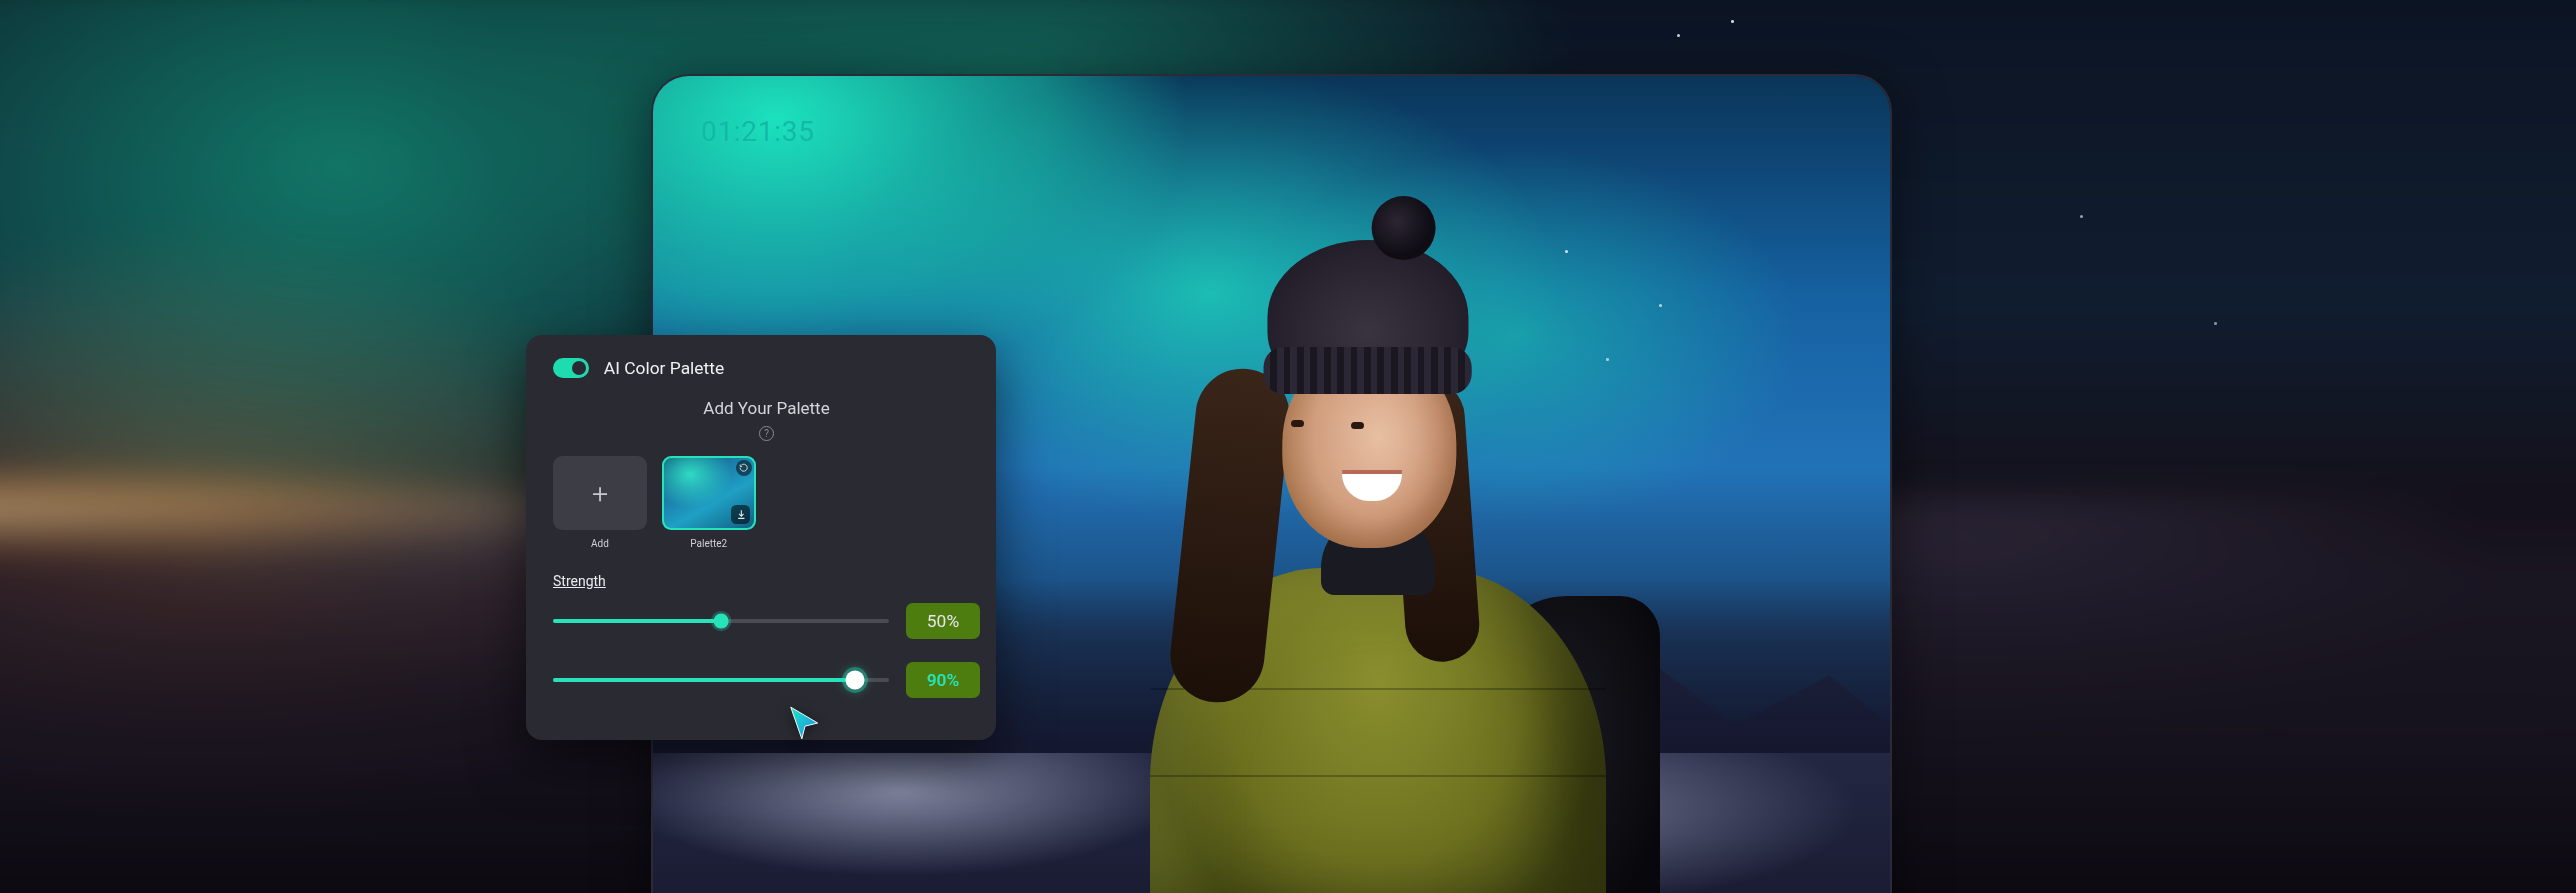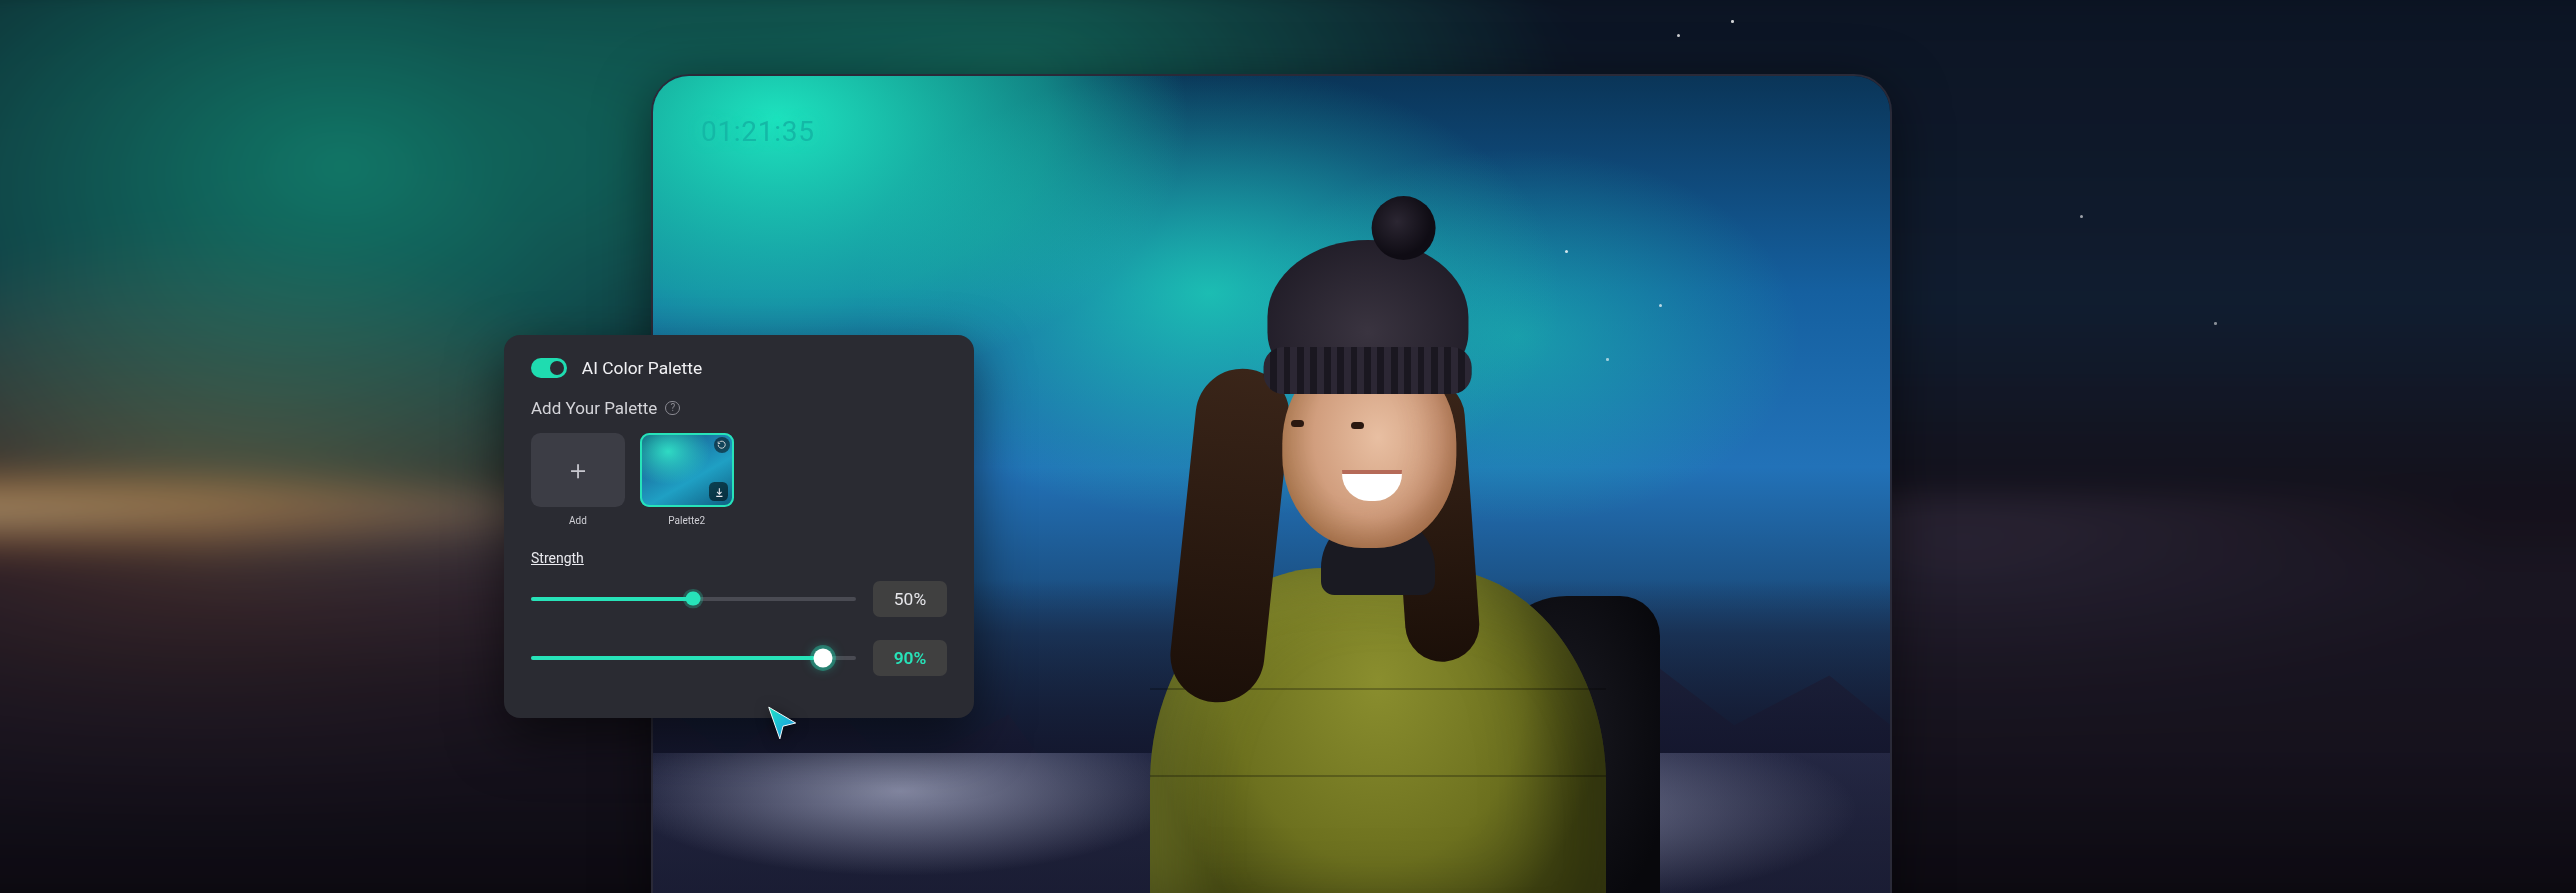--- a/index.html
+++ b/index.html
@@ -218,26 +218,26 @@
   color: #14b8a6;
   font-size: 28px;
   font-weight: 400;
   letter-spacing: 0.7px;
   text-shadow: 0 0 13.4px rgba(39,227,185,0.4);
 }
 
 
 .panel {
   position: absolute;
-  left: 504px;
+  left: 526px;
   top: 335px;
   width: 470px;
   background: #2a2b32;
   border-radius: 16px;
-  padding: 23px 27px 34px 27px;
+  padding: 23px 16px 34px 27px;
   box-shadow: 0 20px 54px rgba(0,0,0,0.55);
   color: #e6e6ea;
   font-size: 17.4px;
 }
 
 .panel-header {
   display: flex;
   align-items: center;
   gap: 14.8px;
   margin-bottom: 20px;
@@ -260,20 +260,21 @@
 }
 .panel-title { font-size: 17.4px; font-weight: 400; color: #f1f1f4; }
 
 .section-label {
   display: flex;
   align-items: center;
   gap: 8px;
   font-size: 17px;
   color: #d4d4d9;
   margin-bottom: 14.8px;
+  flex-direction: column;
 }
 .help-icon {
   width: 14.8px; height: 14.8px;
   border: 1px solid #8a8a92;
   border-radius: 50%;
   display:inline-flex;
   align-items:center; justify-content:center;
   font-size: 10px; color:#8a8a92;
 }
 
@@ -383,21 +384,21 @@
   box-shadow: 0 0 0 2.7px rgba(39,227,185,.25);
 }
 .slider-knob.lg {
   width: 19px; height: 19px;
   background: #fff;
   box-shadow: 0 0 0 3.4px rgba(39,227,185,.35), 0 0 12px rgba(39,227,185,.6);
 }
 .value-pill {
   min-width: 74px;
   text-align: center;
-  background: #404040;
+  background: #4d7c0f;
   border-radius: 6.7px;
   padding: 8px 12px;
   font-size: 17.4px;
   color: #e6e6ea;
 }
 .value-pill.accent { color: #27e3b9; font-weight: 600; }
 
 
 .cursor {
   position: absolute;

